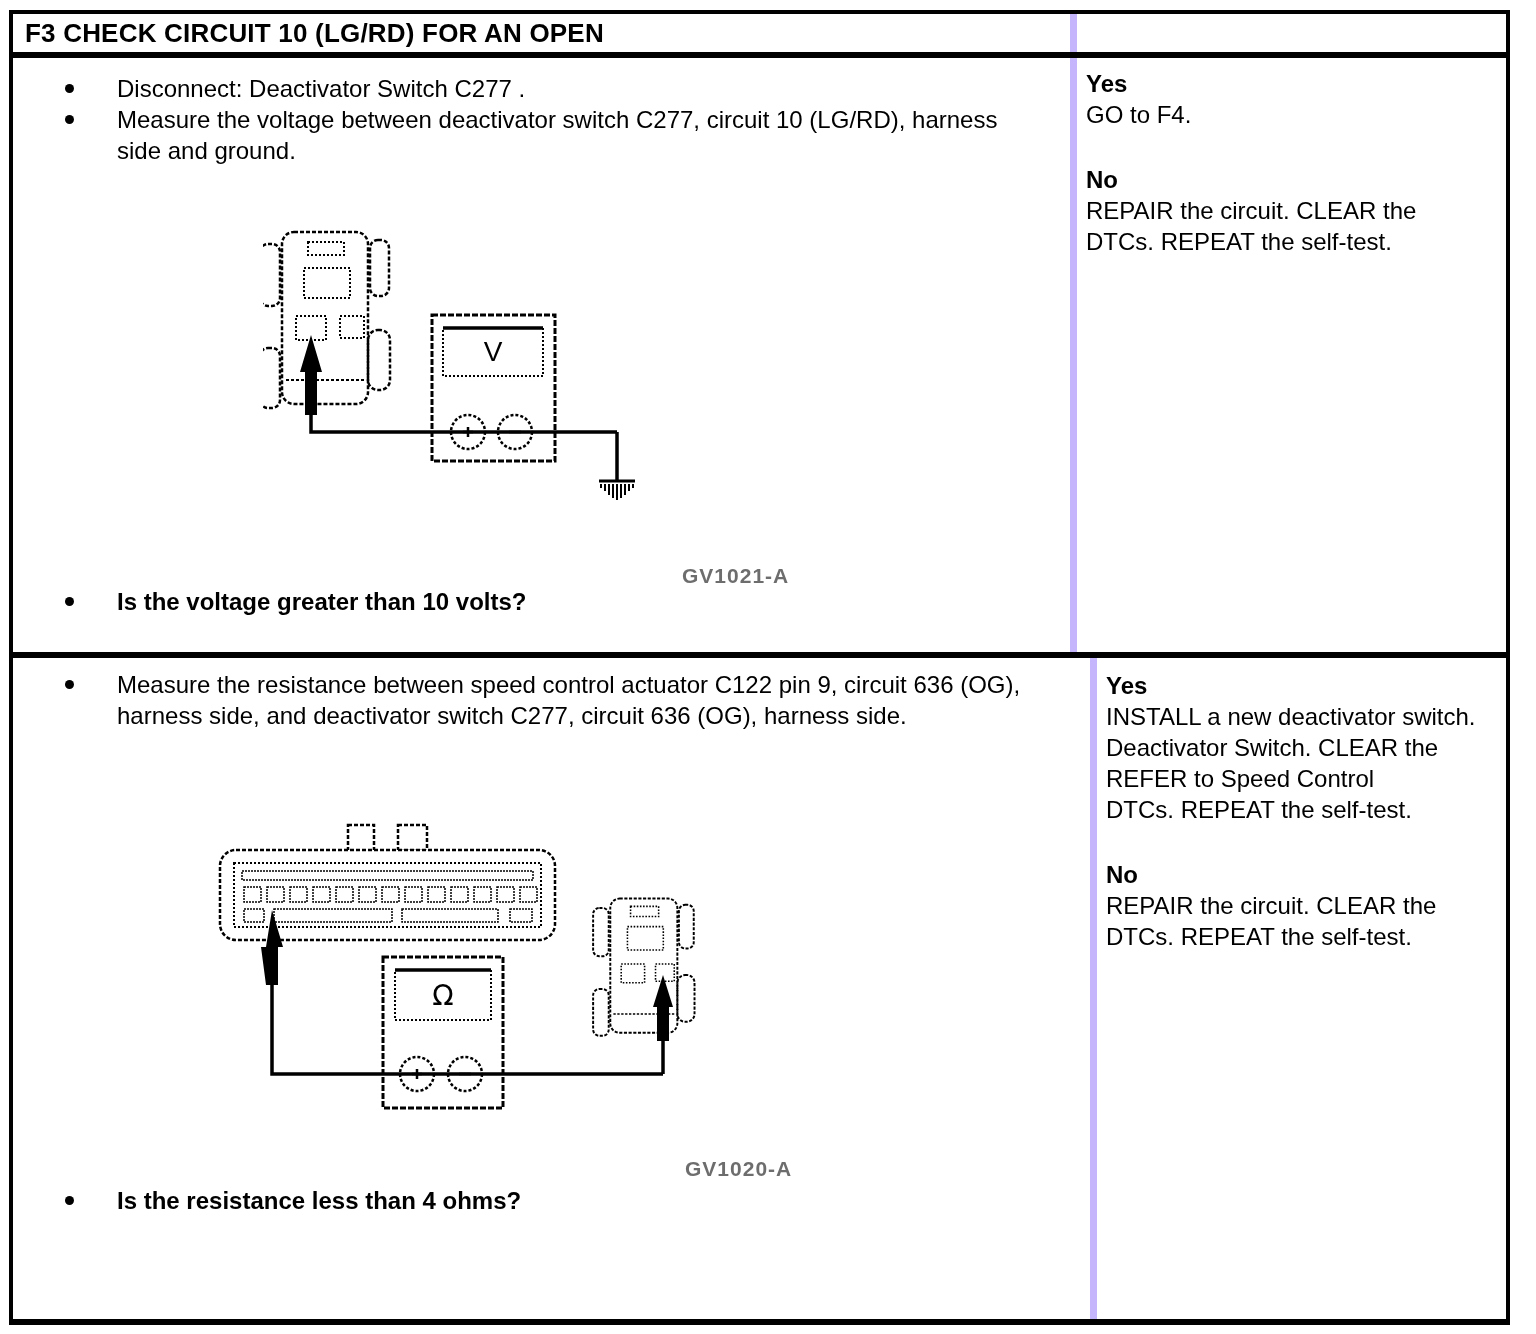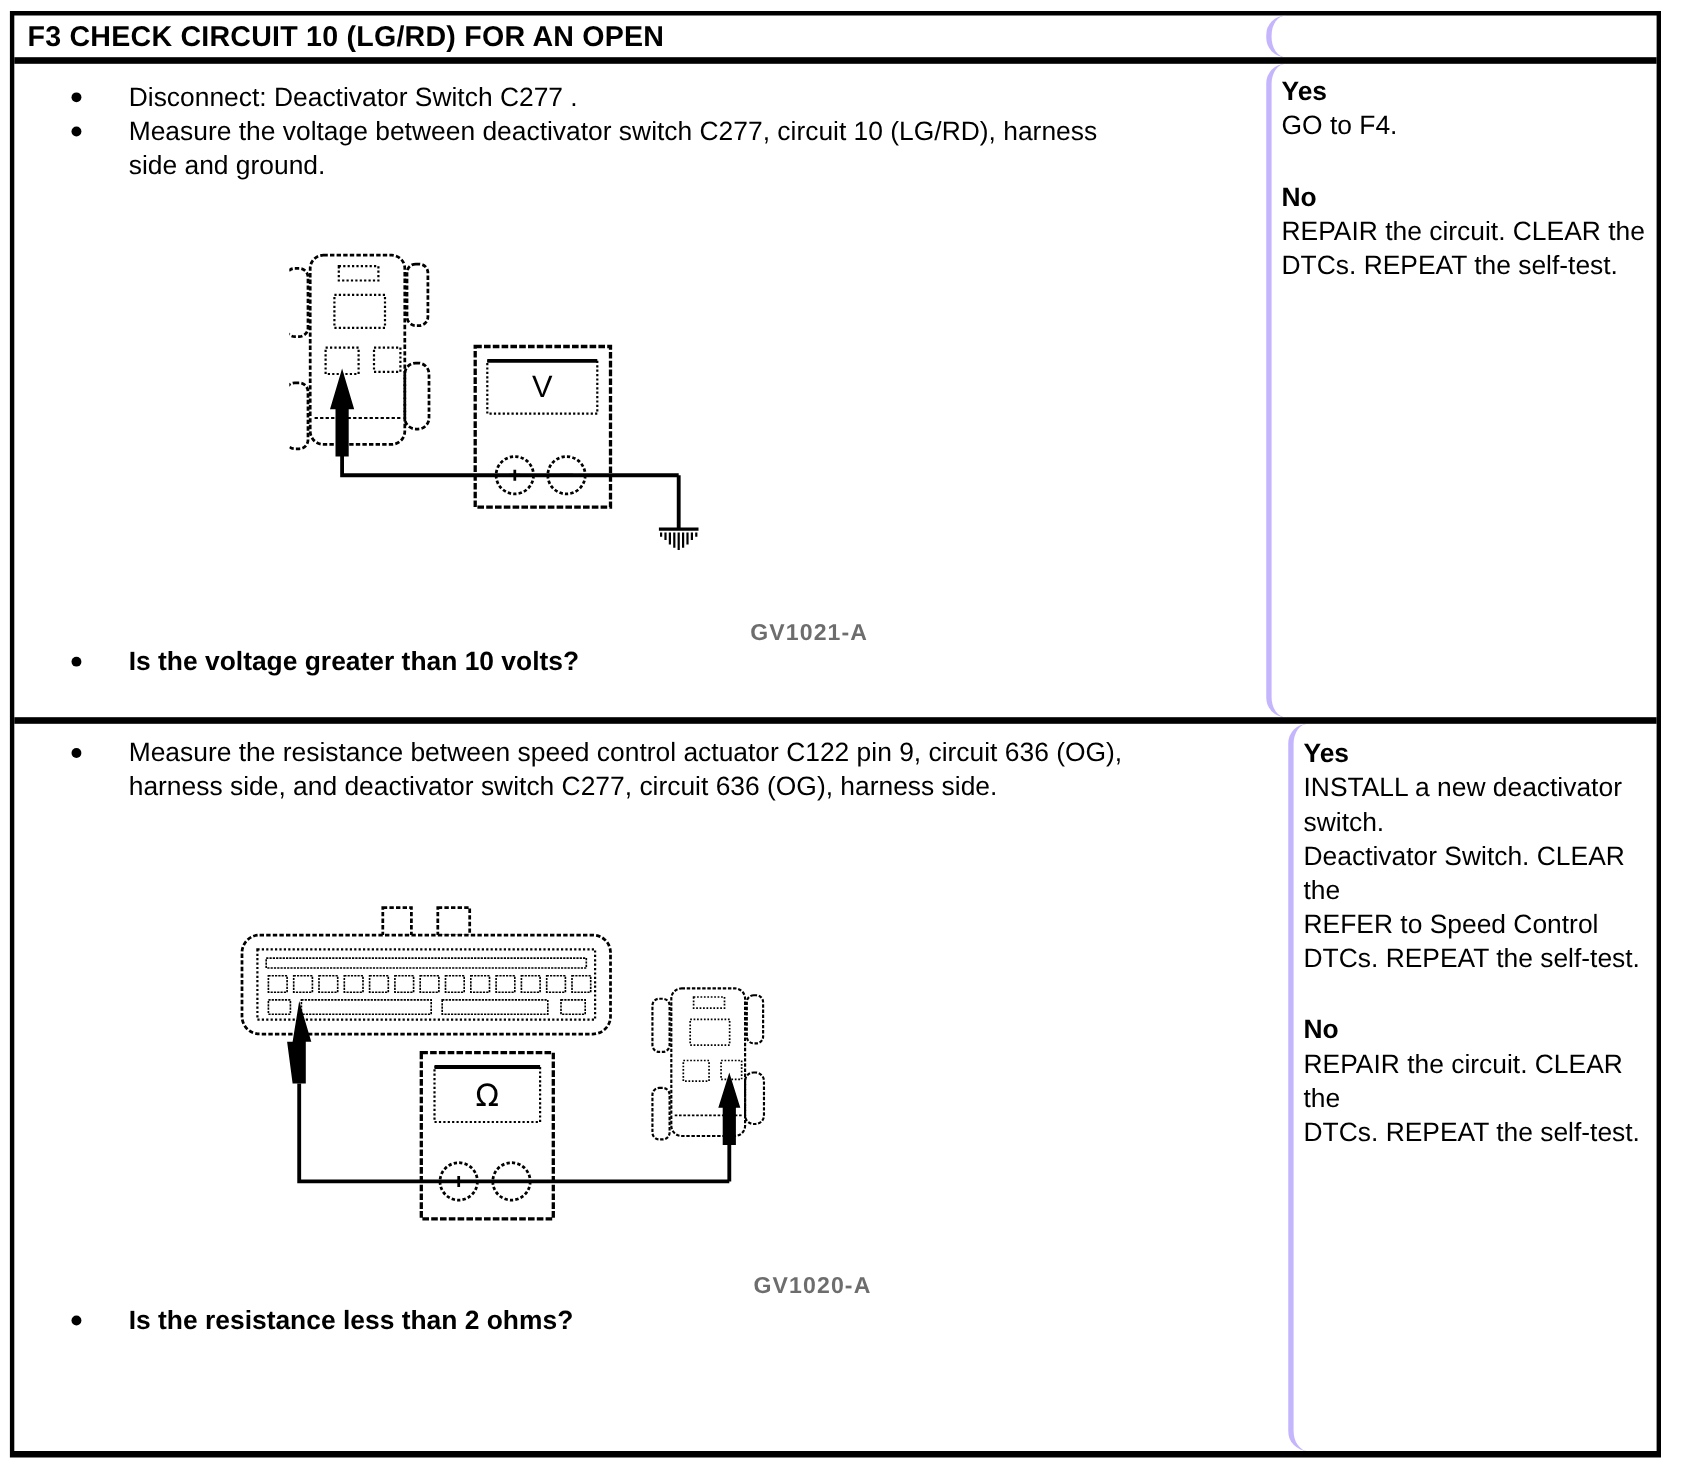--- a/index.html
+++ b/index.html
@@ -1,23 +1,23 @@
 <!DOCTYPE html>
 <html><head>
 <meta charset="utf-8">
 <style>
   html,body{margin:0;padding:0;background:#fff;}
   body{width:1536px;height:1334px;position:relative;font-family:"Liberation Sans","DejaVu Sans",sans-serif;color:#000;}
   .pp-table{position:absolute;left:9px;top:10px;width:1501px;height:1315px;box-sizing:border-box;
             border:4px solid #000;border-bottom-width:6px;background:#fff;display:flex;flex-direction:column;}
   .trow{display:flex;border-bottom:6px solid #000;box-sizing:border-box;}
   .trow.last{border-bottom:none;flex:1;gap:20px;}
-  .cell-left{width:1138px;box-sizing:border-box;position:relative;}
-  .cell-right{flex:1;border-left:5px solid #c4b5fd;box-sizing:border-box;position:relative;
-              padding:10px 6px 0 9px;font-size:24px;line-height:31px;border-radius:18px;}
+  .cell-left{width:1057px;box-sizing:border-box;position:relative;}
+  .cell-right{flex:1;border-left:7px solid #c4b5fd;box-sizing:border-box;position:relative;
+              padding:10px 6px 0 9px;font-size:24px;line-height:31px;}
   .hrow{height:44px;}
   .hrow2{height:46px;}
   .hrow .cell-left,.hrow2 .cell-left{display:flex;align-items:center;padding-left:12px;
         font-weight:bold;font-size:26px;letter-spacing:0.2px;}
   .body-f3{height:600px;}
   .steps{padding-top:15px;font-size:24px;line-height:31px;}
   .body-f4 .steps{padding-top:11px;}
   .bullet-row{display:flex;align-items:flex-start;}
   .bullet-dot{flex:0 0 auto;width:9px;height:9px;border-radius:50%;background:#000;margin:11px 0 0 52px;}
   .bullet-text{margin-left:43px;max-width:920px;}
@@ -178,21 +178,21 @@
           <line x1="209" y1="256" x2="209" y2="266" class="sketch" stroke-width="2.5"></line>
           <line x1="251" y1="261" x2="263" y2="261" class="sketch" stroke-width="2.5"></line>
         </g>
         <use href="#conn2pin" transform="translate(382,84) scale(0.78)"></use>
         <polygon points="455,162 465,194 461,194 461,228 449,228 449,194 445,194" fill="#000"></polygon>
       </svg>
       <div class="fig-caption" style="left:672px;top:499px;">GV1020-A</div>
 
       <div class="bullet-row question-row">
         <span class="bullet-dot"></span>
-        <div class="bullet-text">Is the resistance less than 2 ohms?</div>
+        <div class="bullet-text">Is the resistance less than 4 ohms?</div>
       </div>
     </div>
 
     <div class="cell-right" style="padding-top:12px;">
       <div class="res-block">
         <div class="res-label">Yes</div>
         <div>INSTALL a new deactivator switch.</div>
         <div>Deactivator Switch. CLEAR the</div>
         <div>REFER to Speed Control</div>
         <div>DTCs. REPEAT the self-test.</div>

